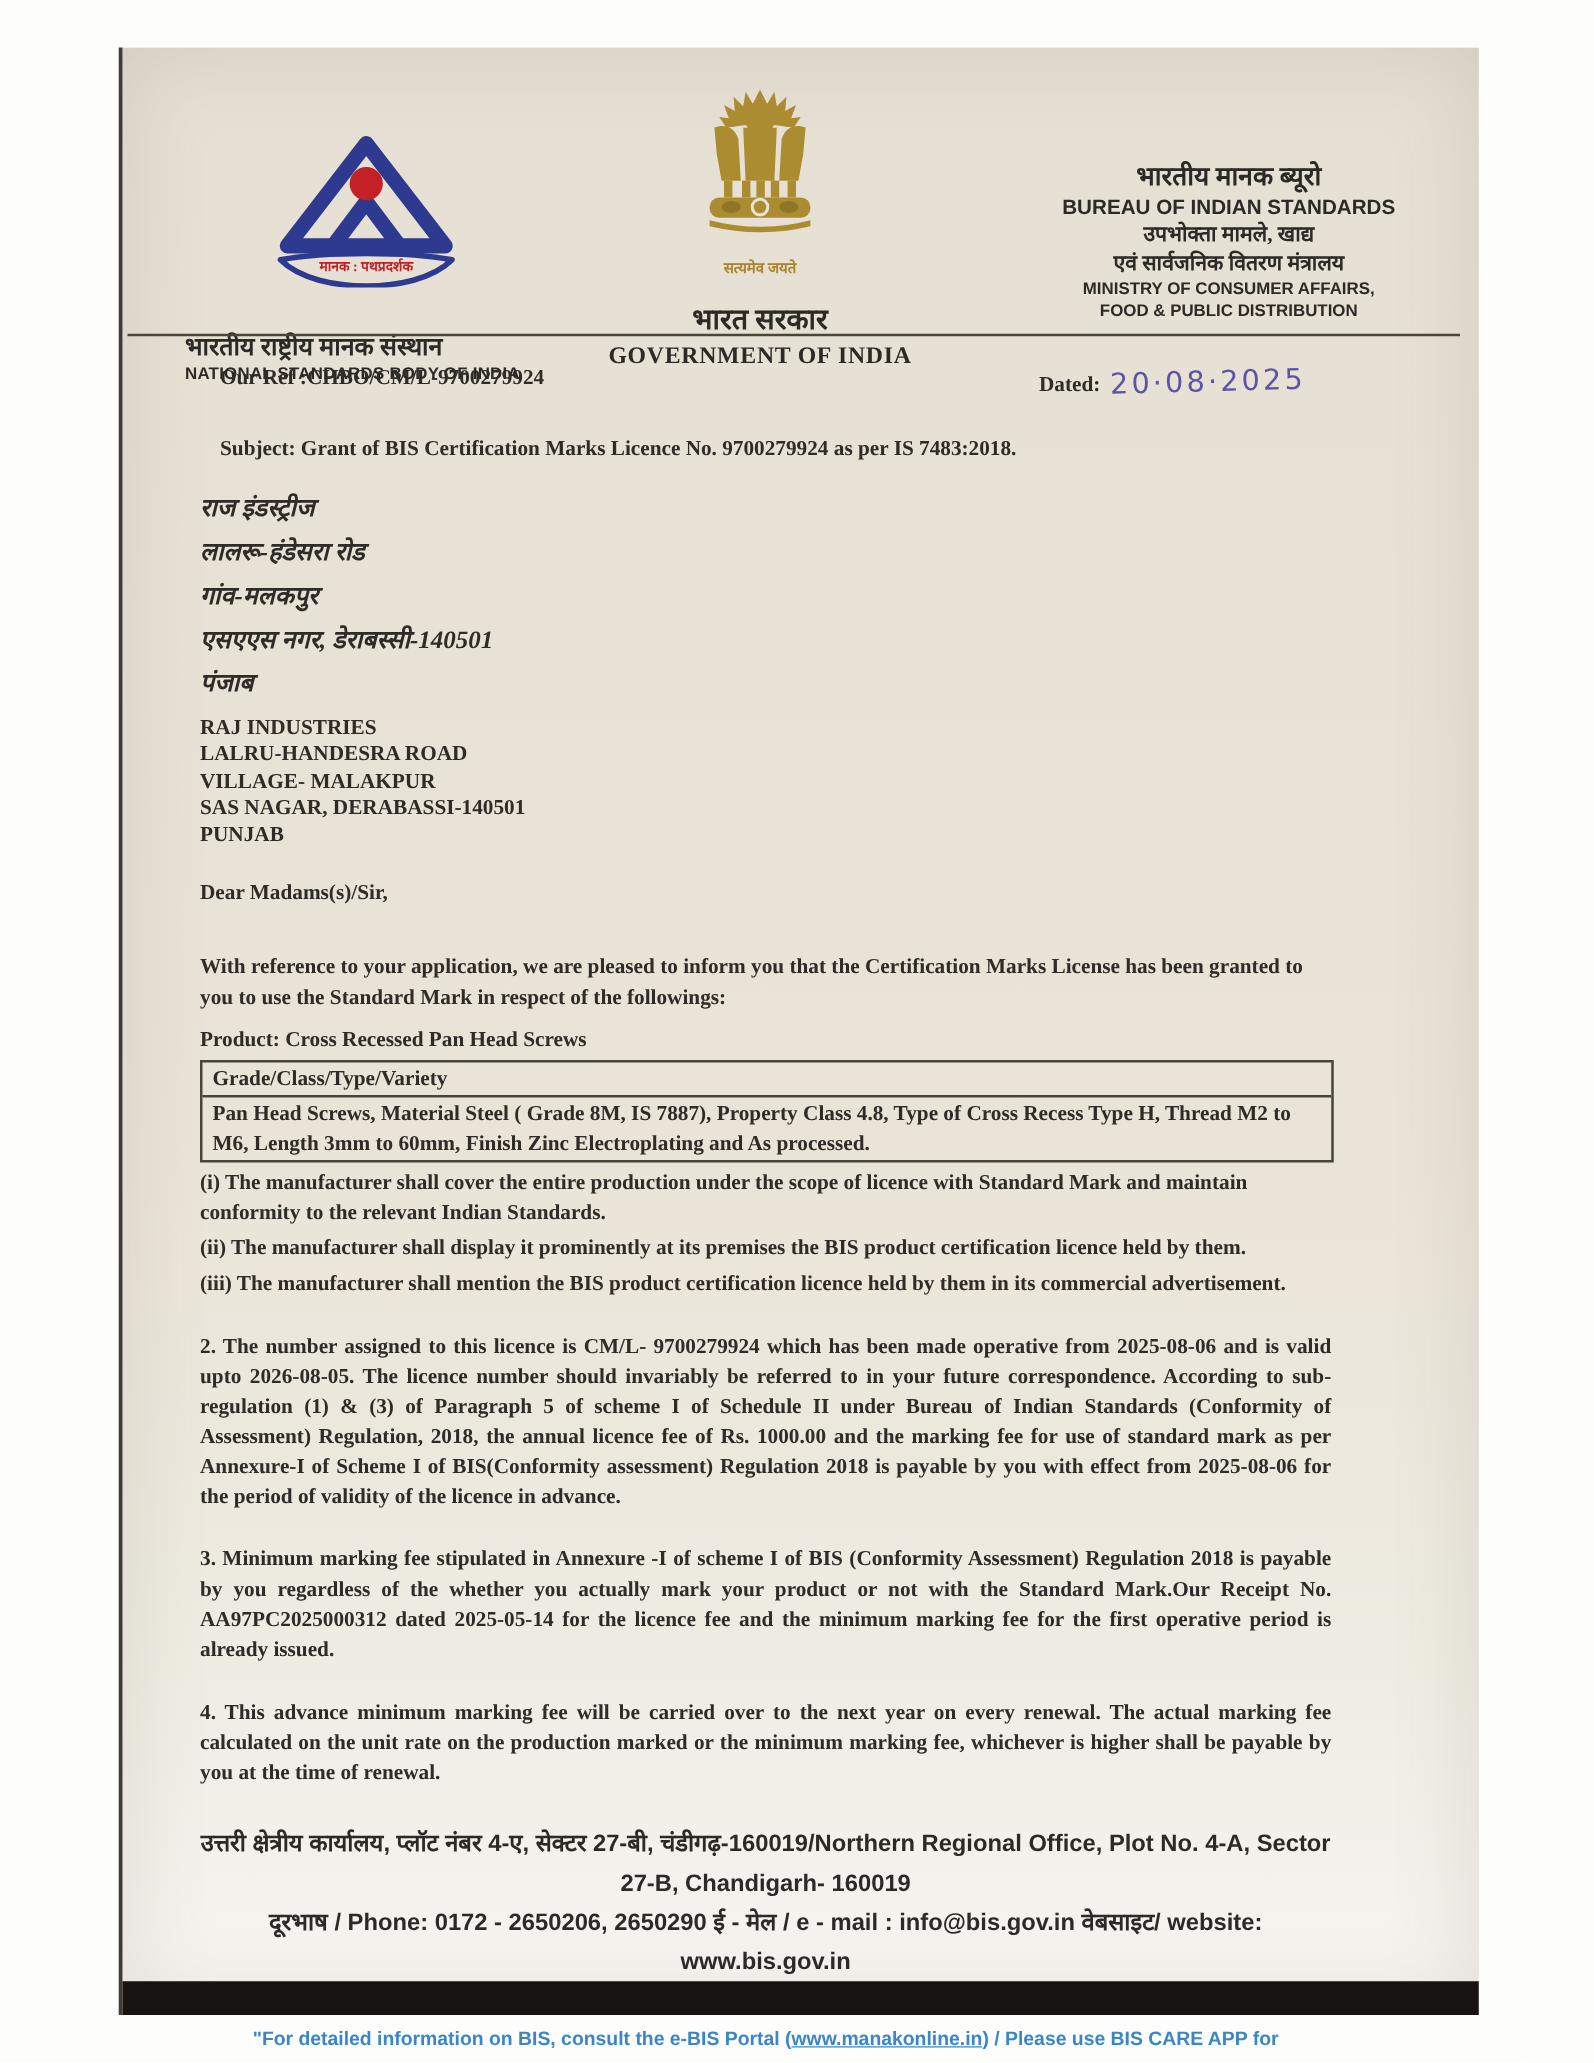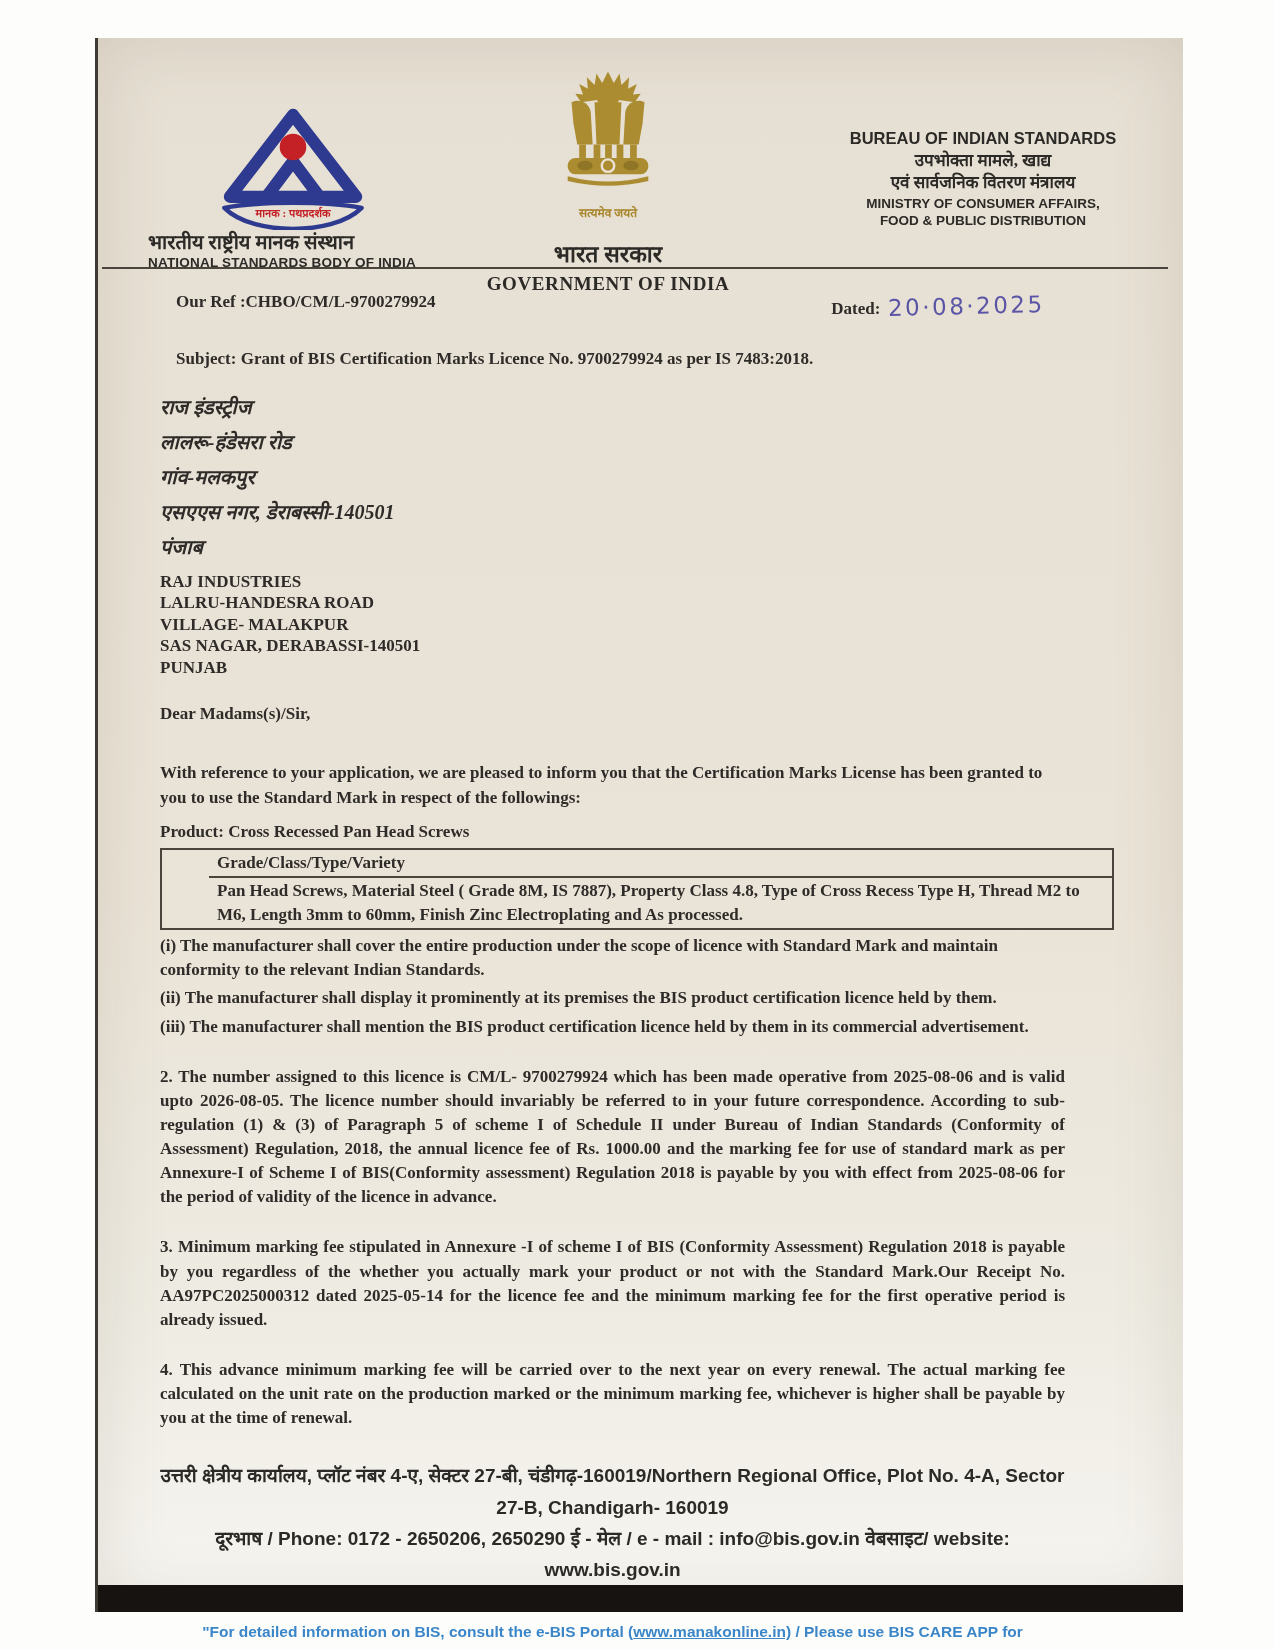--- a/index.html
+++ b/index.html
@@ -11,21 +11,21 @@
     position:absolute; left:95px; top:38px; width:1085px; height:1574px;
     background:linear-gradient(180deg,#e6dfd3 0%, #eae3d7 55%, #eeebe2 80%, #f5f3ee 96%);
     border-left:3px solid #3f3a33;
     box-shadow: inset 0 0 70px rgba(115,100,75,0.16);
   }
   .bottom-bar { position:absolute; left:0; bottom:0; width:100%; height:27px; background:#171311; }
 
   
   .logo-block { position:absolute; left:50px; top:68px; width:290px; text-align:left; color:#2c2a27; }
   .logo-block svg { display:block; margin:0 auto; }
-  .logo-hindi { font-weight:bold; font-size:20px; line-height:1.25; font-family:"Liberation Serif",serif; }
+  .logo-hindi { font-weight:bold; font-size:20px; line-height:1.25; font-family:"Liberation Serif",serif;margin-top:36px; }
   .logo-eng   { font-weight:bold; font-size:13.5px; font-family:"Liberation Sans",sans-serif; letter-spacing:0.2px; }
 
   .emblem-block { position:absolute; left:355px; top:30px; width:310px; text-align:center; color:#2c2a27; }
   .emblem-motto { color:#a8862c; font-size:12px; font-weight:bold; margin-top:2px; }
   .govt-hindi { font-weight:bold; font-size:23px; margin-top:16px; font-family:"Liberation Serif",serif; }
   .govt-eng   { font-weight:bold; font-size:19px; margin-top:4px; font-family:Liberation Serif, serif; letter-spacing:0.6px; }
 
   .ministry-block { position:absolute; left:690px; top:90px; width:390px; text-align:center; color:#2c2a27; line-height:1.32; }
   .m-h1 { font-weight:bold; font-size:21px; font-family:"Liberation Serif",serif; }
   .m-e1 { font-weight:bold; font-size:16.5px; font-family:"Liberation Sans",sans-serif; }
@@ -44,21 +44,21 @@
   .handwritten {
     font-family:"DejaVu Sans",sans-serif; font-weight:normal; color:#5b55a6;
     font-size:23px; letter-spacing:2.5px; display:inline-block; transform:rotate(-1.5deg); margin-left:8px;
   }
   .subject { margin-top:24px; padding-left:16px; }
   .addr-hi { margin-top:19px; font-size:20px; line-height:35px;font-style:italic; }
   .addr-en { margin-top:6px; font-size:17px; line-height:21.5px; }
   .salutation { margin-top:24px; }
   .intro { margin-top:35px; }
   .product-label { margin-top:10px; }
-  .gtable { margin-top:4px; border:2px solid #49443c; width:903px;padding-left:47px; }
+  .gtable { margin-top:4px; border:2px solid #49443c; width:903px; }
   .gtable .trow { padding:1px 8px; }
   .gtable .thead { border-bottom:2px solid #49443c; }
   .cond-intro { margin-top:16px; }
   .cond-item { margin-top:4px; }
   .just { text-align:justify; }
   .para { margin-top:26px; }
 
   .contact { margin-top:30px; text-align:center; font-family:"Liberation Sans",sans-serif; font-size:19px; line-height:1.65; color:#2c2a27; }
   .footer-rule { margin-top:14px; border-top:2.5px solid #49443c; width:100%; }
   .quote { margin-top:16px; text-align:center; font-family:"Liberation Sans",sans-serif; font-size:15.5px; line-height:1.8; color:#3a86c8; }
@@ -103,20 +103,21 @@
         <circle cx="50" cy="100" r="6.5" fill="none" stroke="#e9e2d6" stroke-width="2.5"></circle>
         <ellipse cx="26" cy="100" rx="8" ry="5" fill="#8f7526"></ellipse>
         <ellipse cx="74" cy="100" rx="8" ry="5" fill="#8f7526"></ellipse>
       </svg>
       <div class="emblem-motto">सत्यमेव जयते</div>
       <div class="govt-hindi">भारत सरकार</div>
       <div class="govt-eng">GOVERNMENT OF INDIA</div>
     </div>
 
     <div class="ministry-block">
+      <div class="m-h1">भारतीय मानक ब्यूरो</div>
       <div class="m-e1">BUREAU OF INDIAN STANDARDS</div>
       <div class="m-h2">उपभोक्ता मामले, खाद्य</div>
       <div class="m-h2">एवं सार्वजनिक वितरण मंत्रालय</div>
       <div class="m-e2">MINISTRY OF CONSUMER AFFAIRS,</div>
       <div class="m-e2">FOOD &amp; PUBLIC DISTRIBUTION</div>
     </div>
 
     <div class="header-rule"></div>
 
     <div class="letter">

